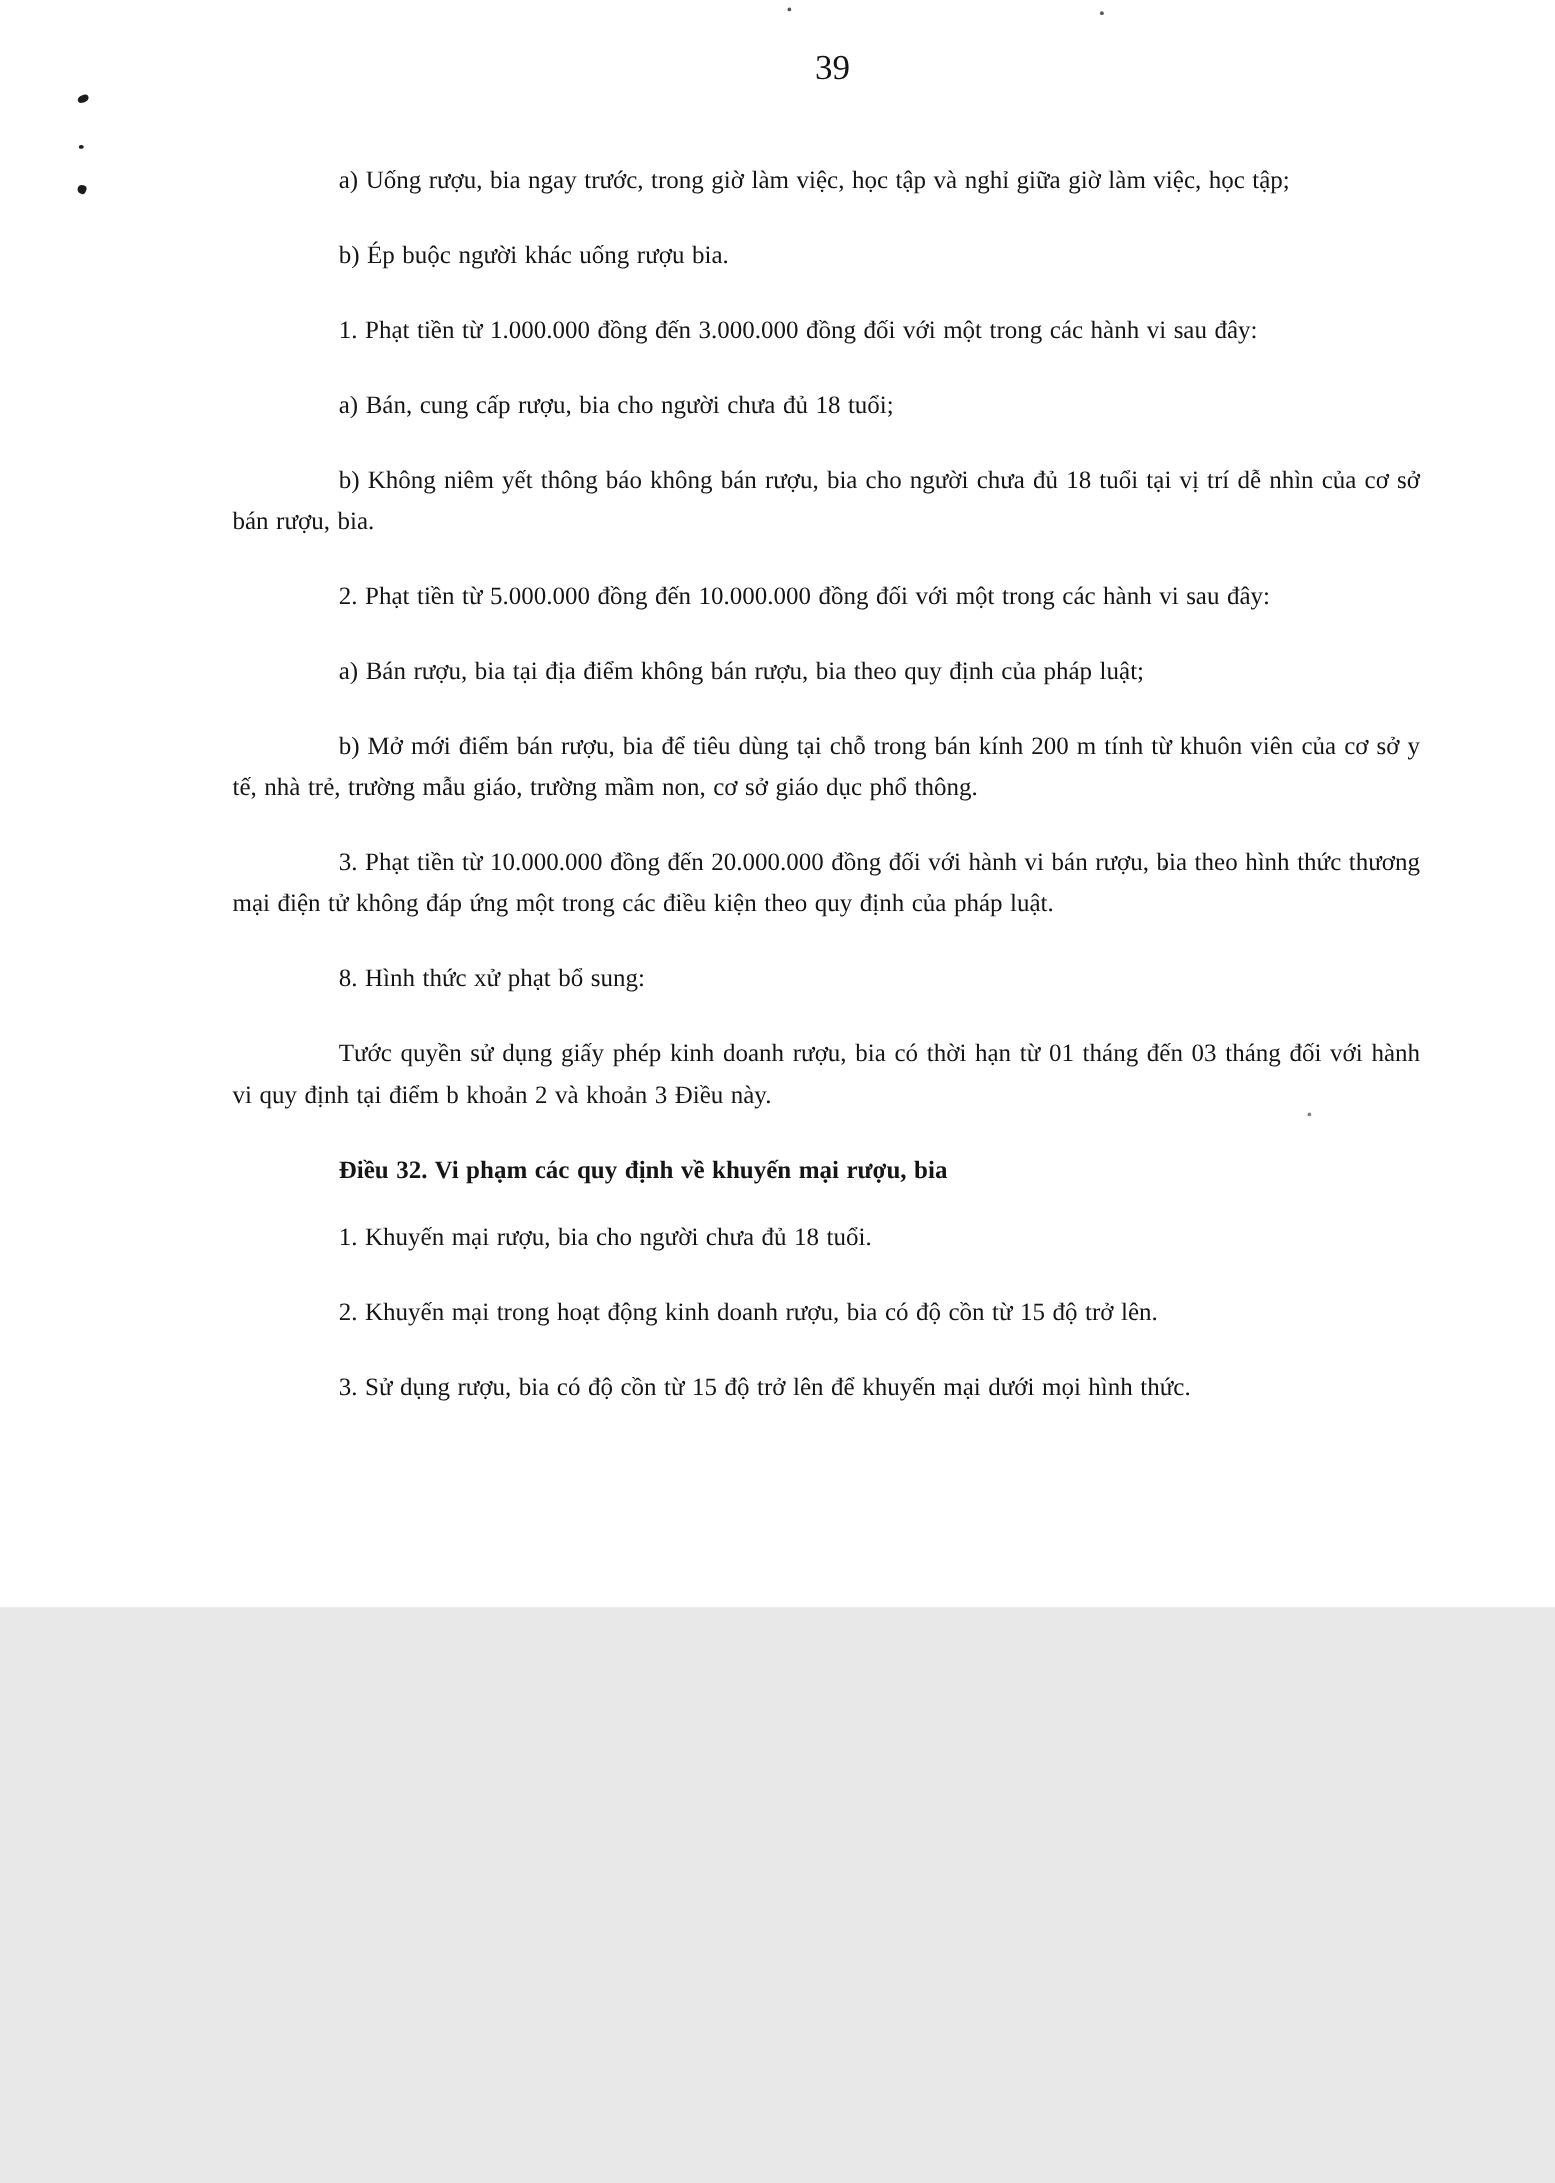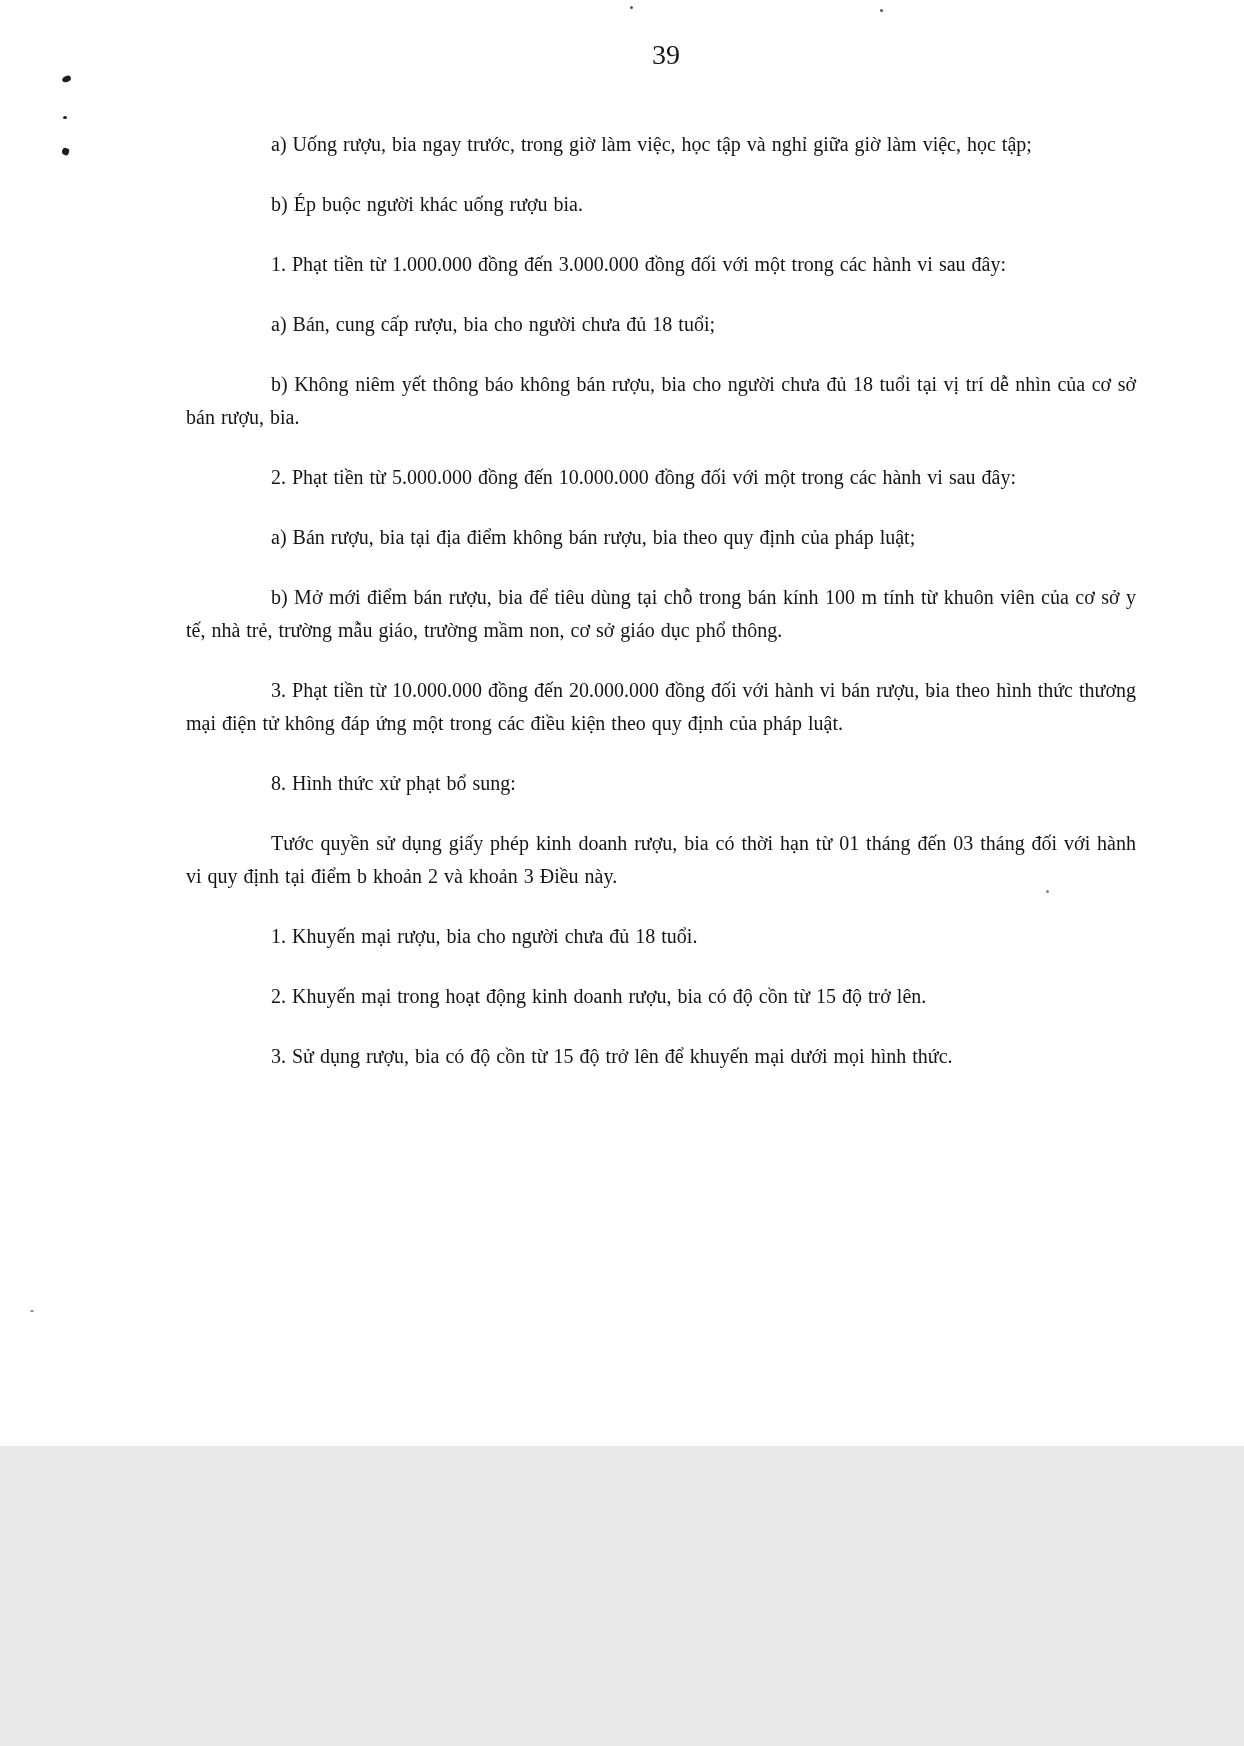--- a/index.html
+++ b/index.html
@@ -4,21 +4,21 @@
 <title>39</title>
 <style>
   html, body {
     margin: 0;
     padding: 0;
     background: #e8e8e8;
   }
   .page {
     position: relative;
     width: 1244px;
-    height: 1446px;
+    height: 1286px;
     background: #ffffff;
     overflow: hidden;
     font-family: "Liberation Serif", "DejaVu Serif", serif;
     color: #151515;
   }
   .page-number {
     position: absolute;
     top: 38px;
     left: 666px;
     transform: translateX(-50%);
@@ -77,22 +77,23 @@
   <div class="speck s8"></div>
 
   <div class="content">
     <p class="para">a) Uống rượu, bia ngay trước, trong giờ làm việc, học tập và nghỉ giữa giờ làm việc, học tập;</p>
     <p class="para">b) Ép buộc người khác uống rượu bia.</p>
     <p class="para">1. Phạt tiền từ 1.000.000 đồng đến 3.000.000 đồng đối với một trong các hành vi sau đây:</p>
     <p class="para">a) Bán, cung cấp rượu, bia cho người chưa đủ 18 tuổi;</p>
     <p class="para">b) Không niêm yết thông báo không bán rượu, bia cho người chưa đủ 18 tuổi tại vị trí dễ nhìn của cơ sở bán rượu, bia.</p>
     <p class="para">2. Phạt tiền từ 5.000.000 đồng đến 10.000.000 đồng đối với một trong các hành vi sau đây:</p>
     <p class="para">a) Bán rượu, bia tại địa điểm không bán rượu, bia theo quy định của pháp luật;</p>
-    <p class="para">b) Mở mới điểm bán rượu, bia để tiêu dùng tại chỗ trong bán kính 100 m tính từ khuôn viên của cơ sở y tế, nhà trẻ, trường mẫu giáo, trường mầm non, cơ sở giáo dục phổ thông.</p>
+    <p class="para">b) Mở mới điểm bán rượu, bia để tiêu dùng tại chỗ trong bán kính 200 m tính từ khuôn viên của cơ sở y tế, nhà trẻ, trường mẫu giáo, trường mầm non, cơ sở giáo dục phổ thông.</p>
     <p class="para">3. Phạt tiền từ 10.000.000 đồng đến 20.000.000 đồng đối với hành vi bán rượu, bia theo hình thức thương mại điện tử không đáp ứng một trong các điều kiện theo quy định của pháp luật.</p>
     <p class="para">8. Hình thức xử phạt bổ sung:</p>
     <p class="para">Tước quyền sử dụng giấy phép kinh doanh rượu, bia có thời hạn từ 01 tháng đến 03 tháng đối với hành vi quy định tại điểm b khoản 2 và khoản 3 Điều này.</p>
+    <p class="para heading">Điều 32. Vi phạm các quy định về khuyến mại rượu, bia</p>
     <p class="para">1. Khuyến mại rượu, bia cho người chưa đủ 18 tuổi.</p>
     <p class="para">2. Khuyến mại trong hoạt động kinh doanh rượu, bia có độ cồn từ 15 độ trở lên.</p>
     <p class="para">3. Sử dụng rượu, bia có độ cồn từ 15 độ trở lên để khuyến mại dưới mọi hình thức.</p>
   </div>
 
 </div>
 
 </body></html>

